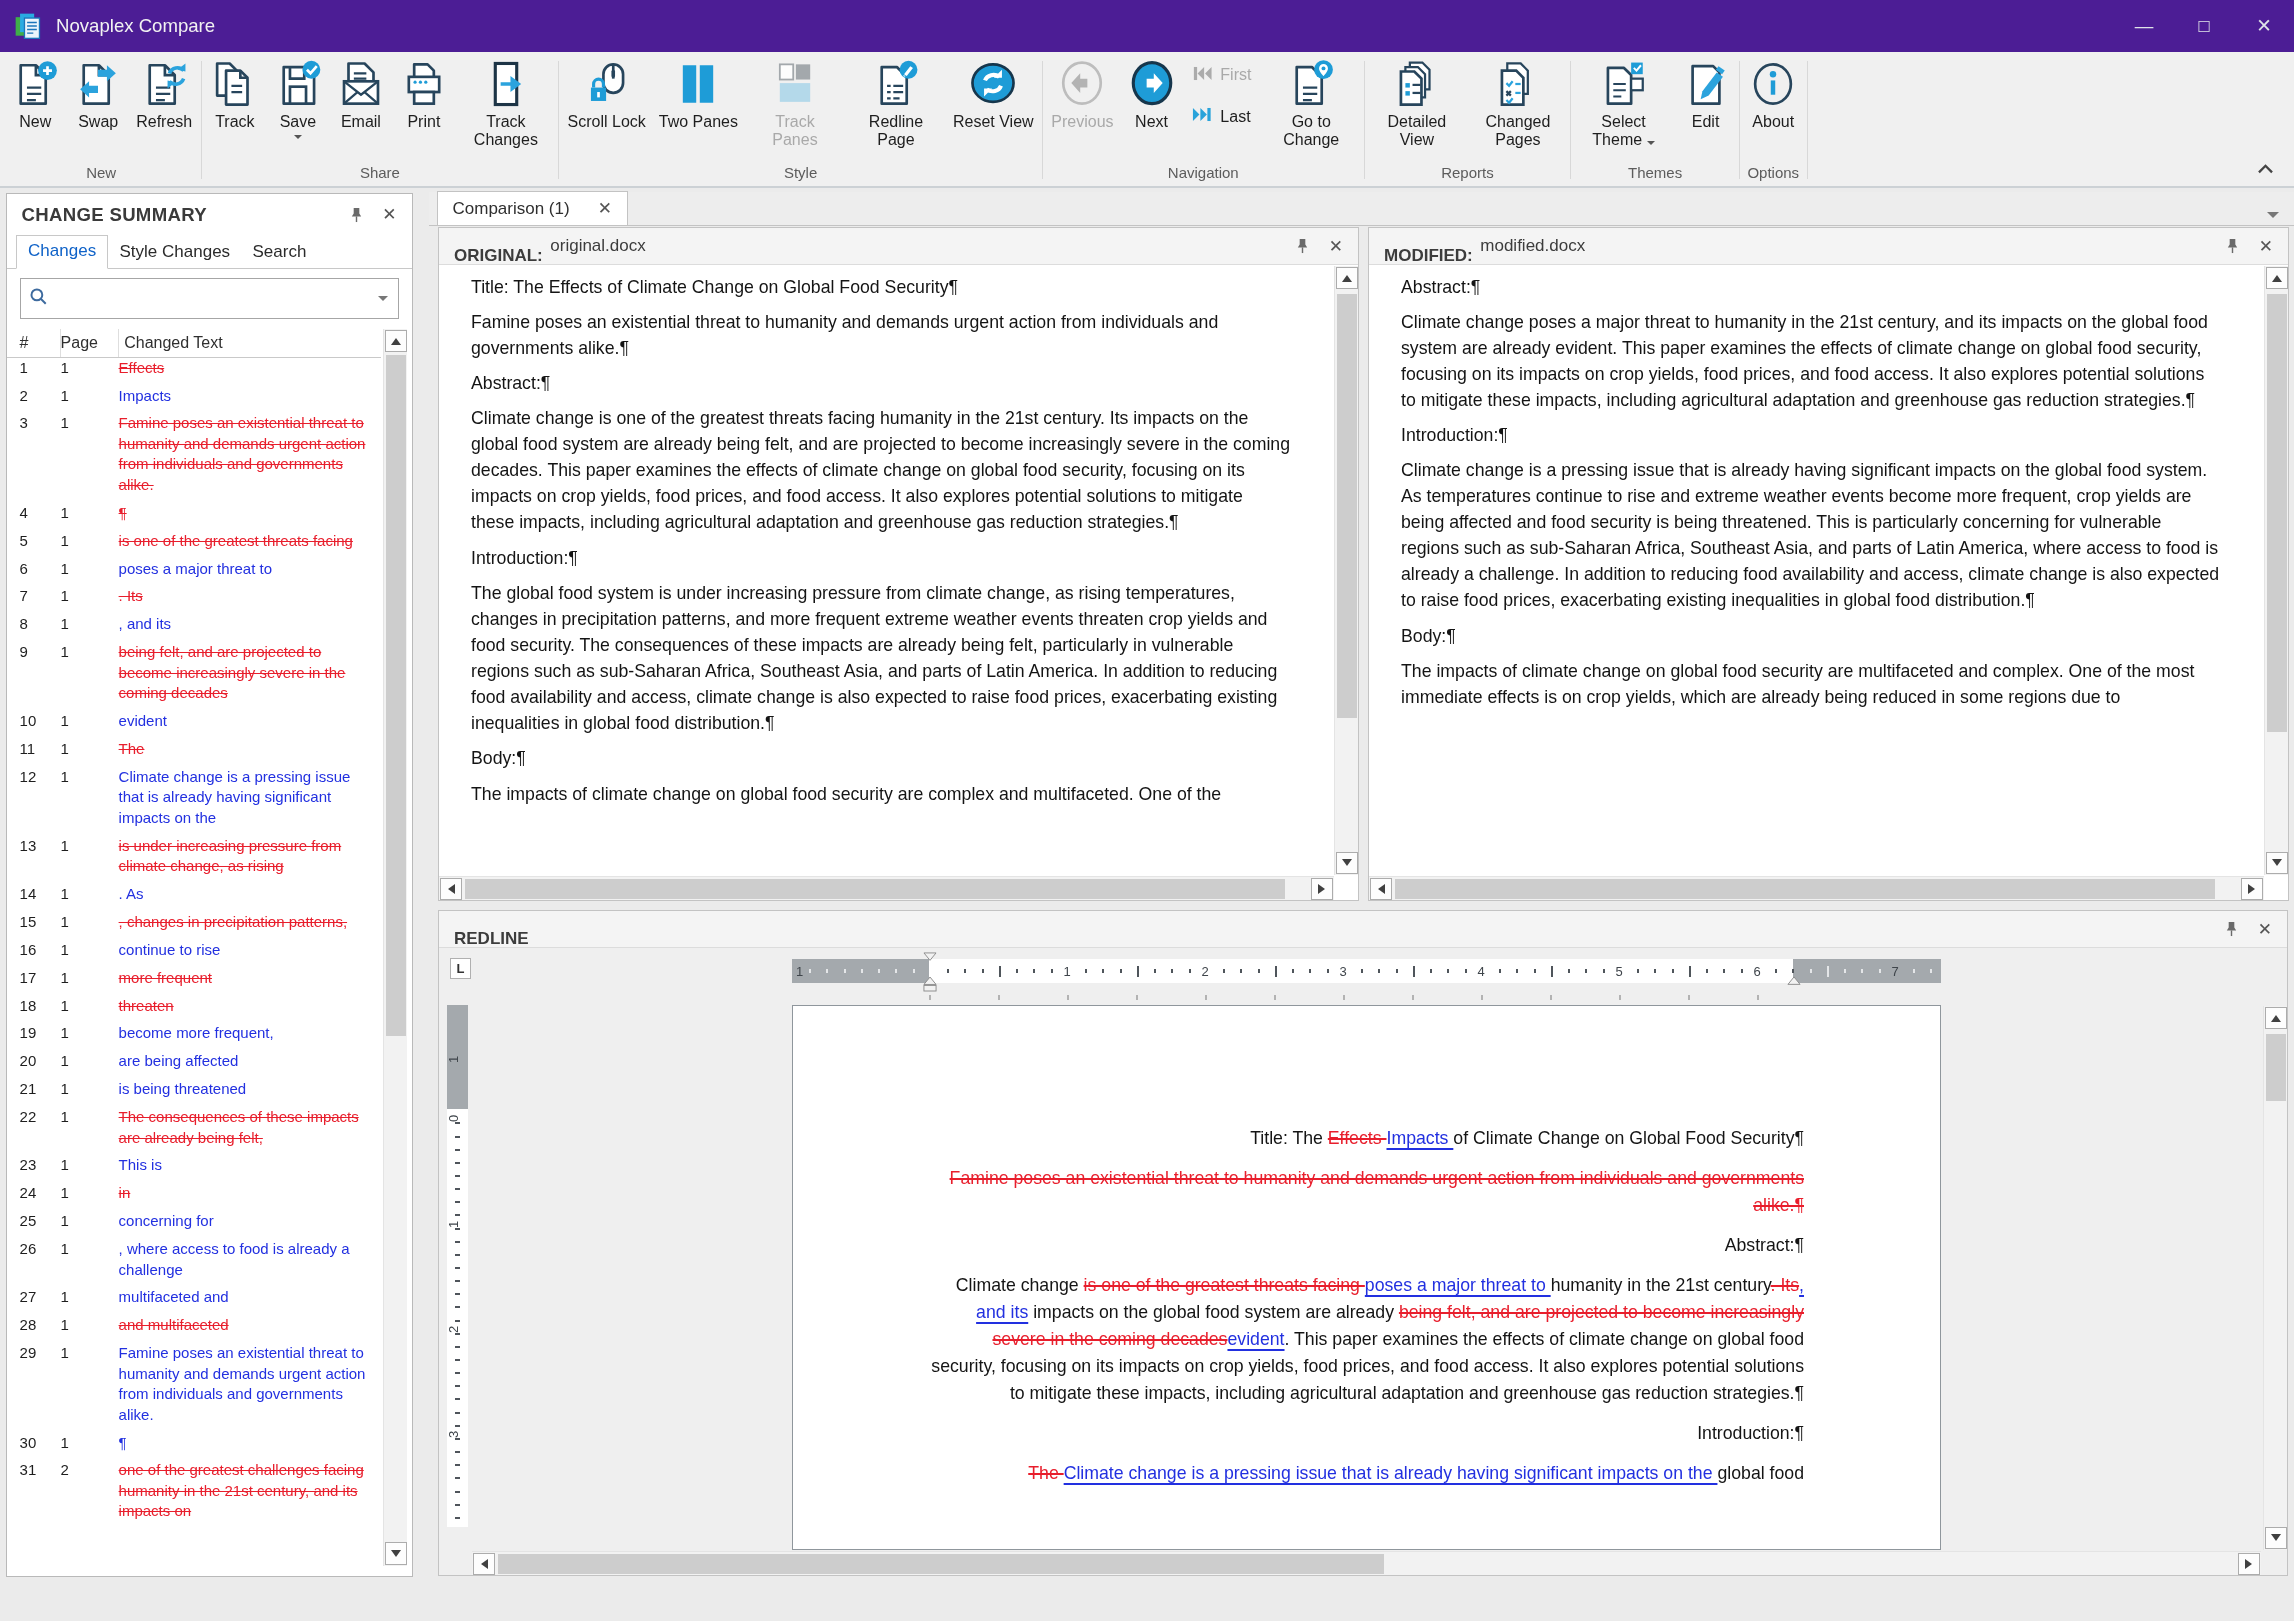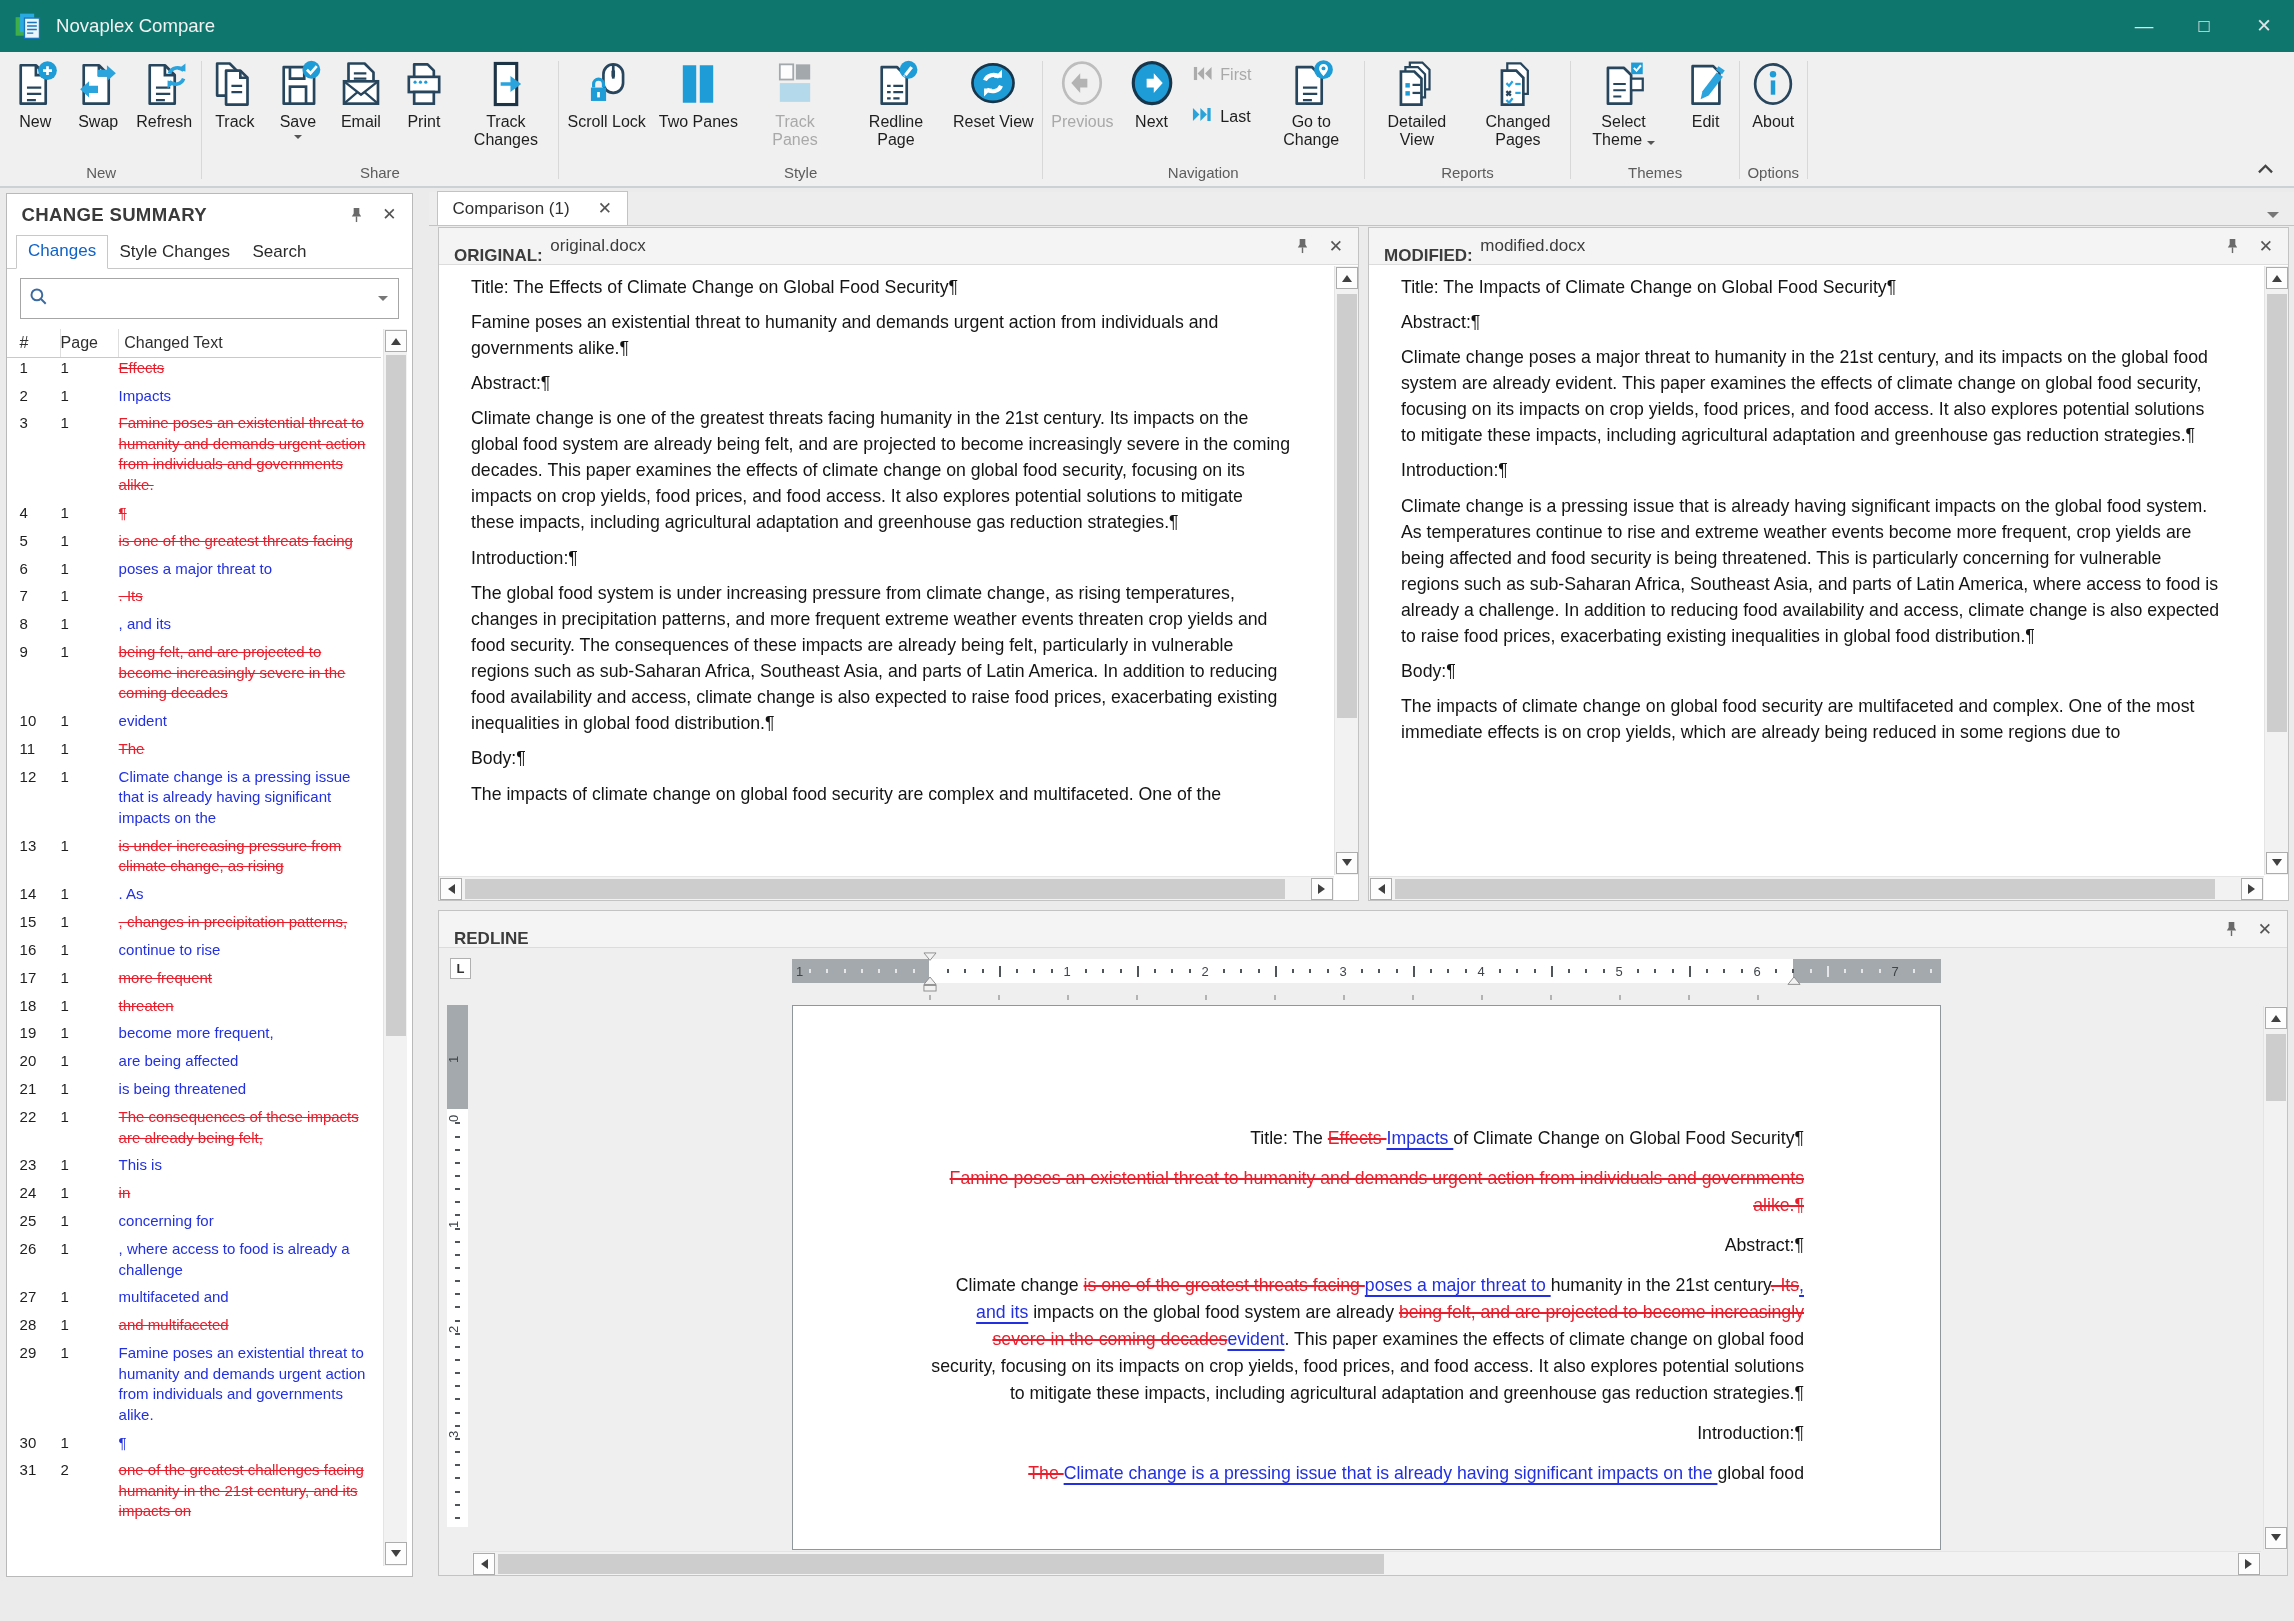--- a/index.html
+++ b/index.html
@@ -1,19 +1,19 @@
 <!DOCTYPE html>
 <html style="--del: #e81e2c; --ins: #2230e0;font-size:15px"><head>
 <meta charset="utf-8">
 <style>
   html,body{margin:0;padding:0;background:#555;}
   #app{position:relative;width:2294px;height:1621px;background:#ebebeb;overflow:hidden;
        font-family:"Liberation Sans",sans-serif;color:#1e1e1e;}
   
-  .titlebar{position:absolute;left:0;top:0;right:0;height:52px;background:#0f766e;display:flex;align-items:center;}
+  .titlebar{position:absolute;left:0;top:0;right:0;height:52px;background:#4c1d95;display:flex;align-items:center;}
   .appicon{margin:0 13px 0 13px;display:flex;}
   .apptitle{font-size:18.6px;color:#f2f2f2;}
   .winbtns{margin-left:auto;display:flex;height:100%;}
   .winbtn{width:60px;display:flex;align-items:center;justify-content:center;color:#dfe3e8;font-size:18.6px;}
   
   .ribbon{position:absolute;top:52px;left:0;right:0;height:136px;background:#f0f0f0;
           border-bottom:2.8px solid #ccd1d5;display:flex;align-items:stretch;padding:3.7px 0 0 3.7px;box-sizing:border-box;}
   .rgroup{display:flex;flex-direction:column;}
   .rbtns{display:flex;flex:1;align-items:flex-start;}
   .rglabel{text-align:center;font-size:15px;color:#5c5c5c;padding:0 5.6px 4.7px;}
@@ -699,21 +699,20 @@
       <span class="hspacer"></span>
       <span class="hicn">
           <svg width="15" height="16" viewBox="0 0 16 17">
             <path d="M5 1h6v6l2 3H3l2-3z" fill="#6a6a6a"></path>
             <rect x="7.25" y="10" width="1.5" height="6" fill="#6a6a6a"></rect>
           </svg>
         </span>
       <span class="hicn xglyph">✕</span>
     </div>
     <div class="dpbody" id="mod-body">
-        <p>Title: The Impacts of Climate Change on Global Food Security¶</p>
         <p>Abstract:¶</p>
         <p>Climate change poses a major threat to humanity in the 21st century, and its impacts on the global food system are already evident. This paper examines the effects of climate change on global food security, focusing on its impacts on crop yields, food prices, and food access. It also explores potential solutions to mitigate these impacts, including agricultural adaptation and greenhouse gas reduction strategies.¶</p>
         <p>Introduction:¶</p>
         <p>Climate change is a pressing issue that is already having significant impacts on the global food system. As temperatures continue to rise and extreme weather events become more frequent, crop yields are being affected and food security is being threatened. This is particularly concerning for vulnerable regions such as sub-Saharan Africa, Southeast Asia, and parts of Latin America, where access to food is already a challenge. In addition to reducing food availability and access, climate change is also expected to raise food prices, exacerbating existing inequalities in global food distribution.¶</p>
         <p>Body:¶</p>
         <p>The impacts of climate change on global food security are multifaceted and complex. One of the most immediate effects is on crop yields, which are already being reduced in some regions due to</p>
       </div>
     <div class="vsb" style="right:0;top:38px;bottom:25px;">
       <div class="sbtn" style="top:0.9px;left:0.9px;">
           <span class="t-up"></span>

